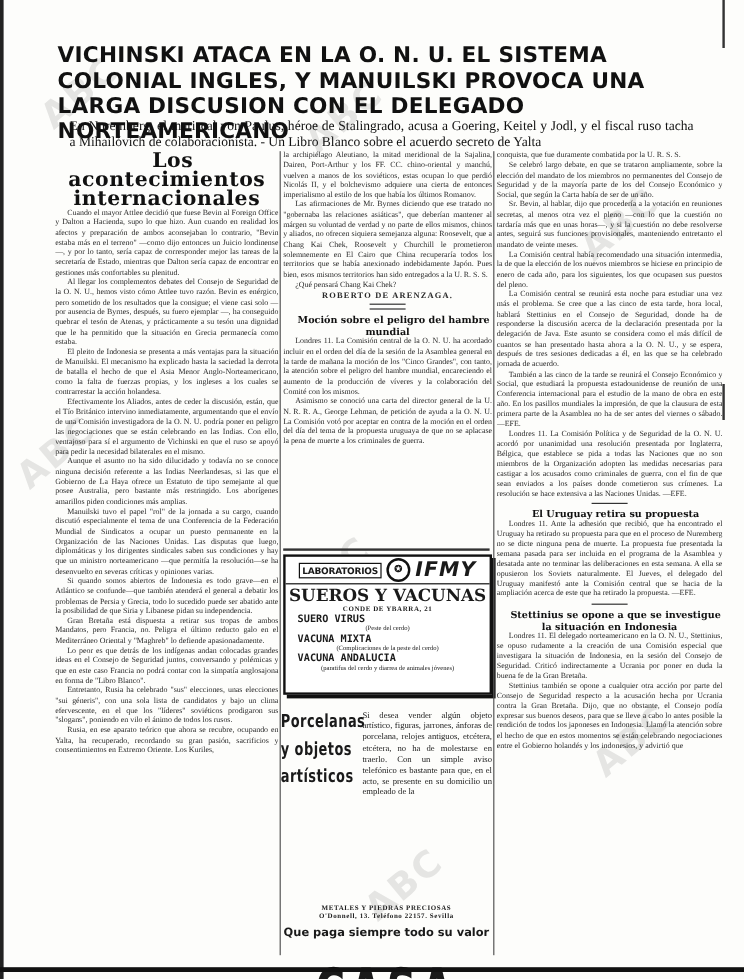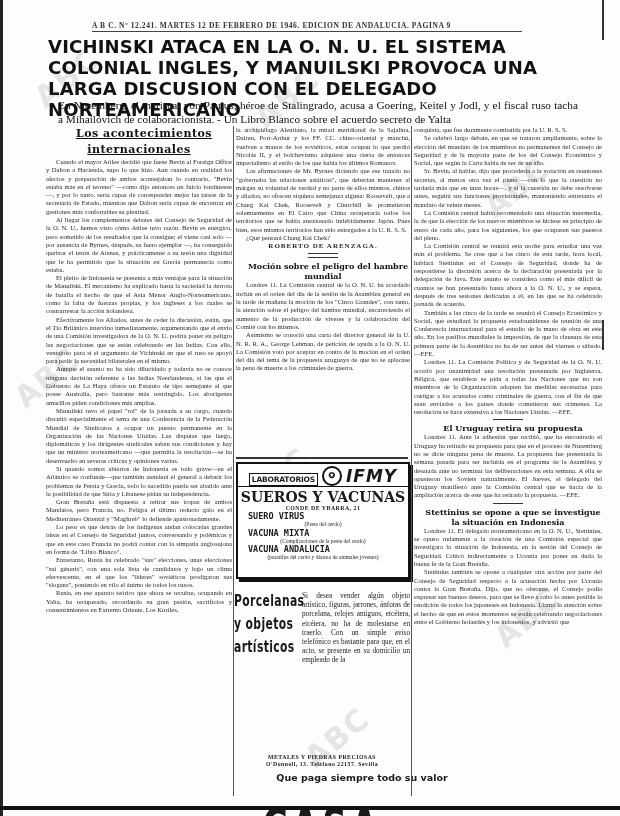--- a/index.html
+++ b/index.html
@@ -18,30 +18,30 @@
              font-size: 11.3px; line-height: 14px; color: #111; }
   .col { position: absolute; top: 126px; font-size: 6.6px; line-height: 8.3px; text-align: justify;
          color: #2a2a2a; overflow: hidden; }
   .col p { margin: 0; text-indent: 10px; }
   .col1 { left: 46px; width: 186px; height: 680px; }
   .col2 { left: 236px; width: 174px; height: 330px; }
   .col3 { left: 414px; width: 188px; height: 680px; }
   .vrule { position: absolute; width: 1px; background: #555; }
   .sec-title { font-family: "DejaVu Serif", serif; font-weight: bold; text-align: center;
                color: #111; text-indent: 0; }
-  .t-big { font-size: 11px; line-height: 16px; margin: 0 0 4px 0; letter-spacing: 0.5px; text-decoration: underline; }
+  .t-big { font-size: 17px; line-height: 16px; margin: 0 0 4px 0; letter-spacing: 0.5px; }
   .t-asm { font-size: 15.5px; line-height: 18px; margin: 4px 0 2px 0; }
   .t-small { font-size: 8px; line-height: 10px; margin: 4px 0 2px 0; }
   .byline { text-align: center; font-weight: bold; font-size: 7px; letter-spacing: 1px; margin: 2px 0; text-indent: 0 !important; }
   .dash-rule { width: 30px; height: 1px; background: #333; margin: 3px auto; }
   .hr { height: 2px; background: #333; margin: 5px 0; }
   
   .ad-ifmy { position: absolute; left: 236px; top: 462px; width: 170px; height: 113px;
              border: 2px solid #111; box-shadow: 3px 3px 0 #111; background: #fff; text-align: center; }
-  .ad-ifmy .band { display: flex; align-items: flex-end; justify-content: center; gap: 4px;
+  .ad-ifmy .band { display: flex; align-items: center; justify-content: center; gap: 4px;
                    border-bottom: 1px solid #111; height: 22px; }
   .ad-ifmy .lab { font-family: "DejaVu Sans", sans-serif; font-size: 7.5px; font-weight: bold; letter-spacing: -0.2px;
                   border: 1px solid #111; padding: 1px 2px; }
   .ad-ifmy .logo { width: 16px; height: 16px; border-radius: 50%; border: 2px solid #111;
                    font-size: 8px; line-height: 16px; font-weight: bold; }
   .ad-ifmy .brand { font-family: "DejaVu Sans", sans-serif; font-size: 17px; font-weight: bold; letter-spacing: 1px; font-style: italic; }
   .ad-ifmy .big { font-family: "DejaVu Serif", serif; font-weight: bold; font-size: 14px; margin-top: 2px; }
   .ad-ifmy .addr { font-size: 5.8px; font-weight: bold; letter-spacing: 0.5px; }
   .ad-ifmy .item { font-family: "DejaVu Sans Mono", monospace; font-weight: bold; font-size: 8.5px; text-align: left; padding-left: 10px; line-height: 10px; }
   .ad-ifmy .note { font-size: 5.5px; line-height: 6.5px; }
@@ -50,42 +50,41 @@
   .ad-ruiz .porc { position: absolute; left: 0; top: 0; width: 66px; font-family: "DejaVu Sans", sans-serif;
                    font-weight: bold; font-size: 15px; line-height: 23px; transform: scaleX(0.72);
                    transform-origin: left top; width: 92px; letter-spacing: 0.5px; }
   .ad-ruiz .pitch { position: absolute; left: 68px; top: 2px; width: 108px; font-size: 7.2px; line-height: 9.2px; text-align: justify; }
   .ad-ruiz .casa { position: absolute; left: 0; top: 106px; width: 176px; text-align: center;
                    font-family: "DejaVu Sans", sans-serif; font-weight: bold; font-size: 52px; line-height: 54px;
                    letter-spacing: 6px; transform: scaleX(0.66); transform-origin: center top; width: 176px; }
   .ad-ruiz .casa-wrap { position: absolute; left: -44px; top: 104px; width: 264px; text-align: center; }
   .ad-ruiz .metals { position: absolute; left: 0; top: 164px; width: 176px; text-align: center; font-size: 5.8px; font-weight: bold; letter-spacing: 0.5px; line-height: 7px; }
   .ad-ruiz .slogan { position: absolute; left: 0; top: 182px; width: 176px; text-align: center;
-                     font-family: "DejaVu Sans", sans-serif; font-weight: bold; font-size: 9.5px; margin-left: 40px; }
+                     font-family: "DejaVu Sans", sans-serif; font-weight: bold; font-size: 9.5px; }
   .bottom-rule { position: absolute; left: 0; top: 806px; width: 620px; height: 4px; background: #111; }
   .watermark { position: absolute; color: rgba(120,120,120,0.18); font-family: "DejaVu Sans", sans-serif;
                font-weight: bold; font-size: 30px; transform: rotate(-40deg); letter-spacing: 2px; pointer-events: none; }
 </style>
 </head>
 <body>
 
 <div class="page">
   <div class="edge-left"></div>
   <div class="edge-right" style="top:0;height:40px;"></div>
   <div class="edge-right" style="top:320px;height:30px;"></div>
 
   <div class="watermark" style="left:30px;top:60px;">ABC</div>
   <div class="watermark" style="left:250px;top:80px;">ABC</div>
   <div class="watermark" style="left:480px;top:170px;">ABC</div>
   <div class="watermark" style="left:10px;top:360px;">ABC</div>
   <div class="watermark" style="left:240px;top:460px;">ABC</div>
   <div class="watermark" style="left:490px;top:600px;">ABC</div>
   <div class="watermark" style="left:300px;top:720px;">ABC</div>
 
-  <div class="masthead">A B C. Nº 12.241. MARTES 12 DE FEBRERO DE 1946. EDICION DE ANDALUCIA. PAGINA 9</div>
   <div class="headline">VICHINSKI ATACA EN LA O. N. U. EL SISTEMA COLONIAL INGLES, Y MANUILSKI PROVOCA UNA LARGA DISCUSION CON EL DELEGADO NORTEAMERICANO</div>
   <div class="subhead">En Nuremberg, el mariscal von Paulus, héroe de Stalingrado, acusa a Goering, Keitel y Jodl, y el fiscal ruso tacha a Mihailóvich de colaboracionista. - Un Libro Blanco sobre el acuerdo secreto de Yalta</div>
 
   <div class="col col1">
     <p class="sec-title t-big">Los acontecimientos internacionales</p>
     <p>Cuando el mayor Attlee decidió que fuese Bevin al Foreign Office y Dalton a Hacienda, supo lo que hizo. Aun cuando en realidad los afectos y preparación de ambos aconsejaban lo contrario, "Bevin estaba más en el terreno" —como dijo entonces un Juicio londinense—, y por lo tanto, sería capaz de corresponder mejor las tareas de la secretaría de Estado, mientras que Dalton sería capaz de encontrar en gestiones más confortables su plenitud.</p>
     <p>Al llegar los complementos debates del Consejo de Seguridad de la O. N. U., hemos visto cómo Attlee tuvo razón. Bevin es enérgico, pero sometido de los resultados que la consigue; el viene casi solo — por ausencia de Byrnes, después, su fuero ejemplar —, ha conseguido quebrar el tesón de Atenas, y prácticamente a su tesón una dignidad que le ha permitido que la situación en Grecia permanecía como estaba.</p>
     <p>El pleito de Indonesia se presenta a más ventajas para la situación de Manuilski. El mecanismo ha explicado hasta la saciedad la derrota de batalla el hecho de que el Asia Menor Anglo-Norteamericano, como la falta de fuerzas propias, y los ingleses a los cuales se contrarrestar la acción holandesa.</p>
     <p>Efectivamente los Aliados, antes de ceder la discusión, están, que el Tío Británico intervino inmediatamente, argumentando que el envío de una Comisión investigadora de la O. N. U. podría poner en peligro las negociaciones que se están celebrando en las Indias. Con ello, ventajoso para sí el argumento de Vichinski en que el ruso se apoyó para pedir la necesidad bilaterales en el mismo.</p>
     <p>Aunque el asunto no ha sido dilucidado y todavía no se conoce ninguna decisión referente a las Indias Neerlandesas, si las que el Gobierno de La Haya ofrece un Estatuto de tipo semejante al que posee Australia, pero bastante más restringido. Los aborígenes amarillos piden condiciones más amplias.</p>

